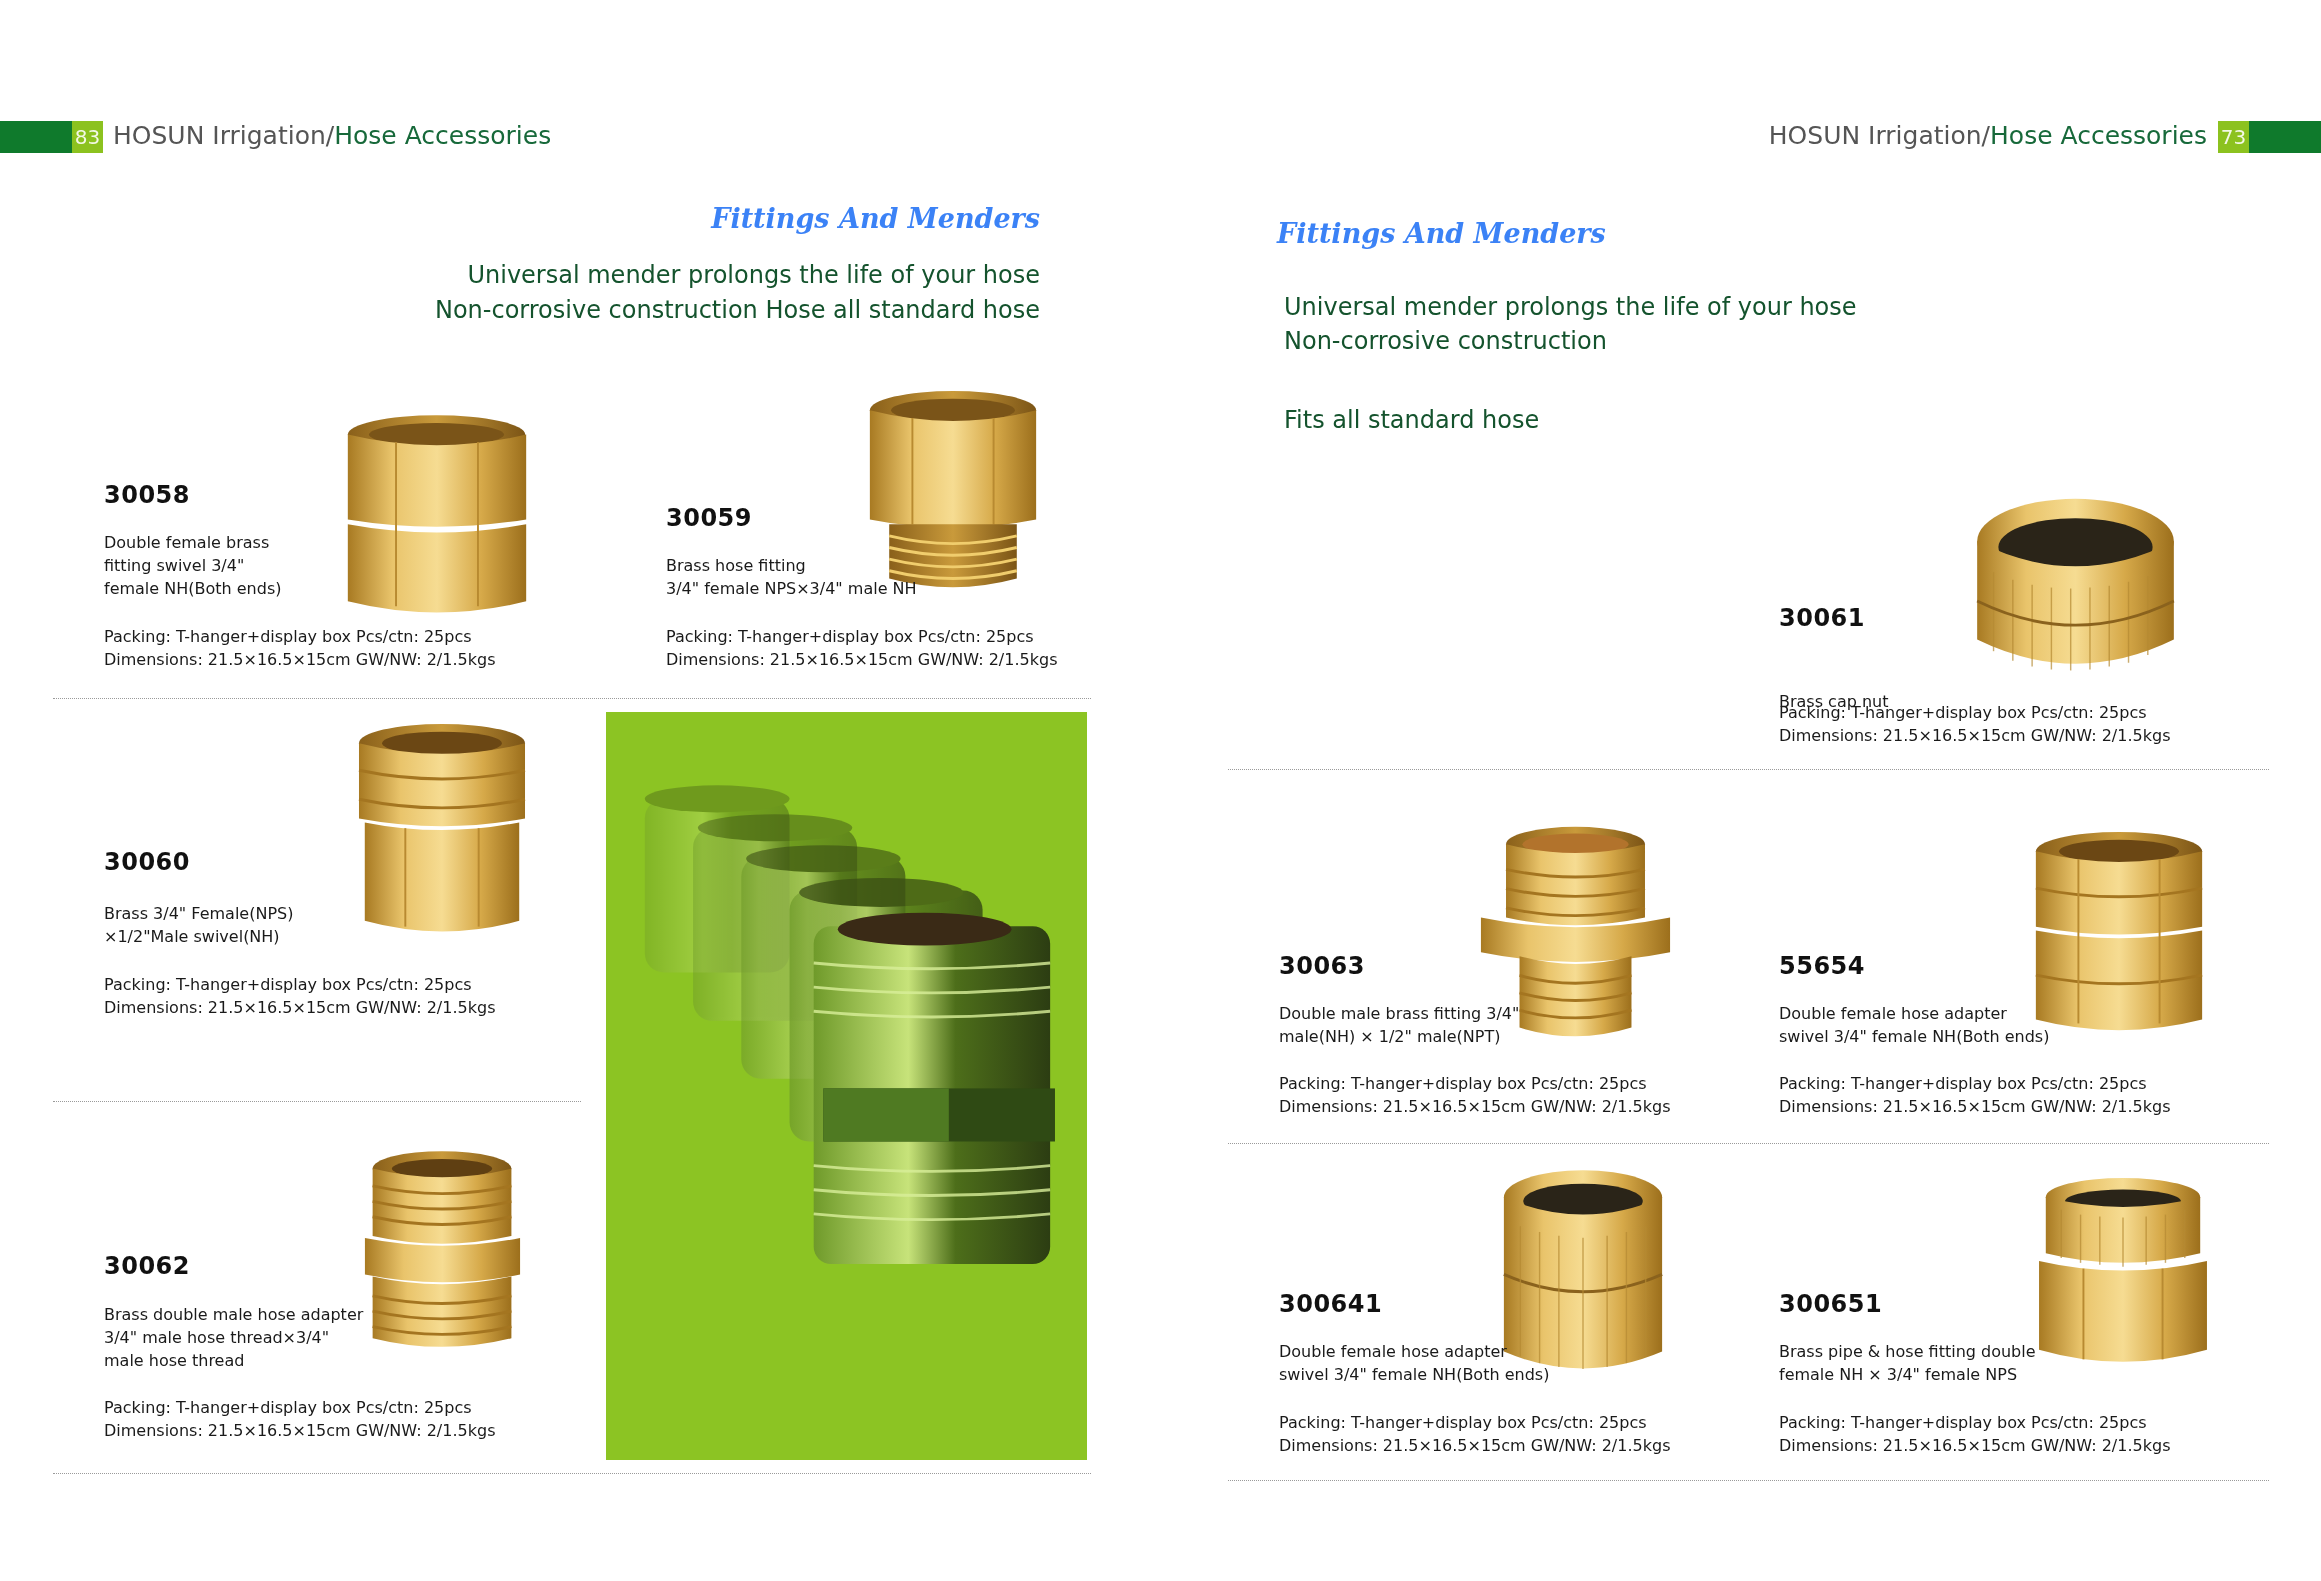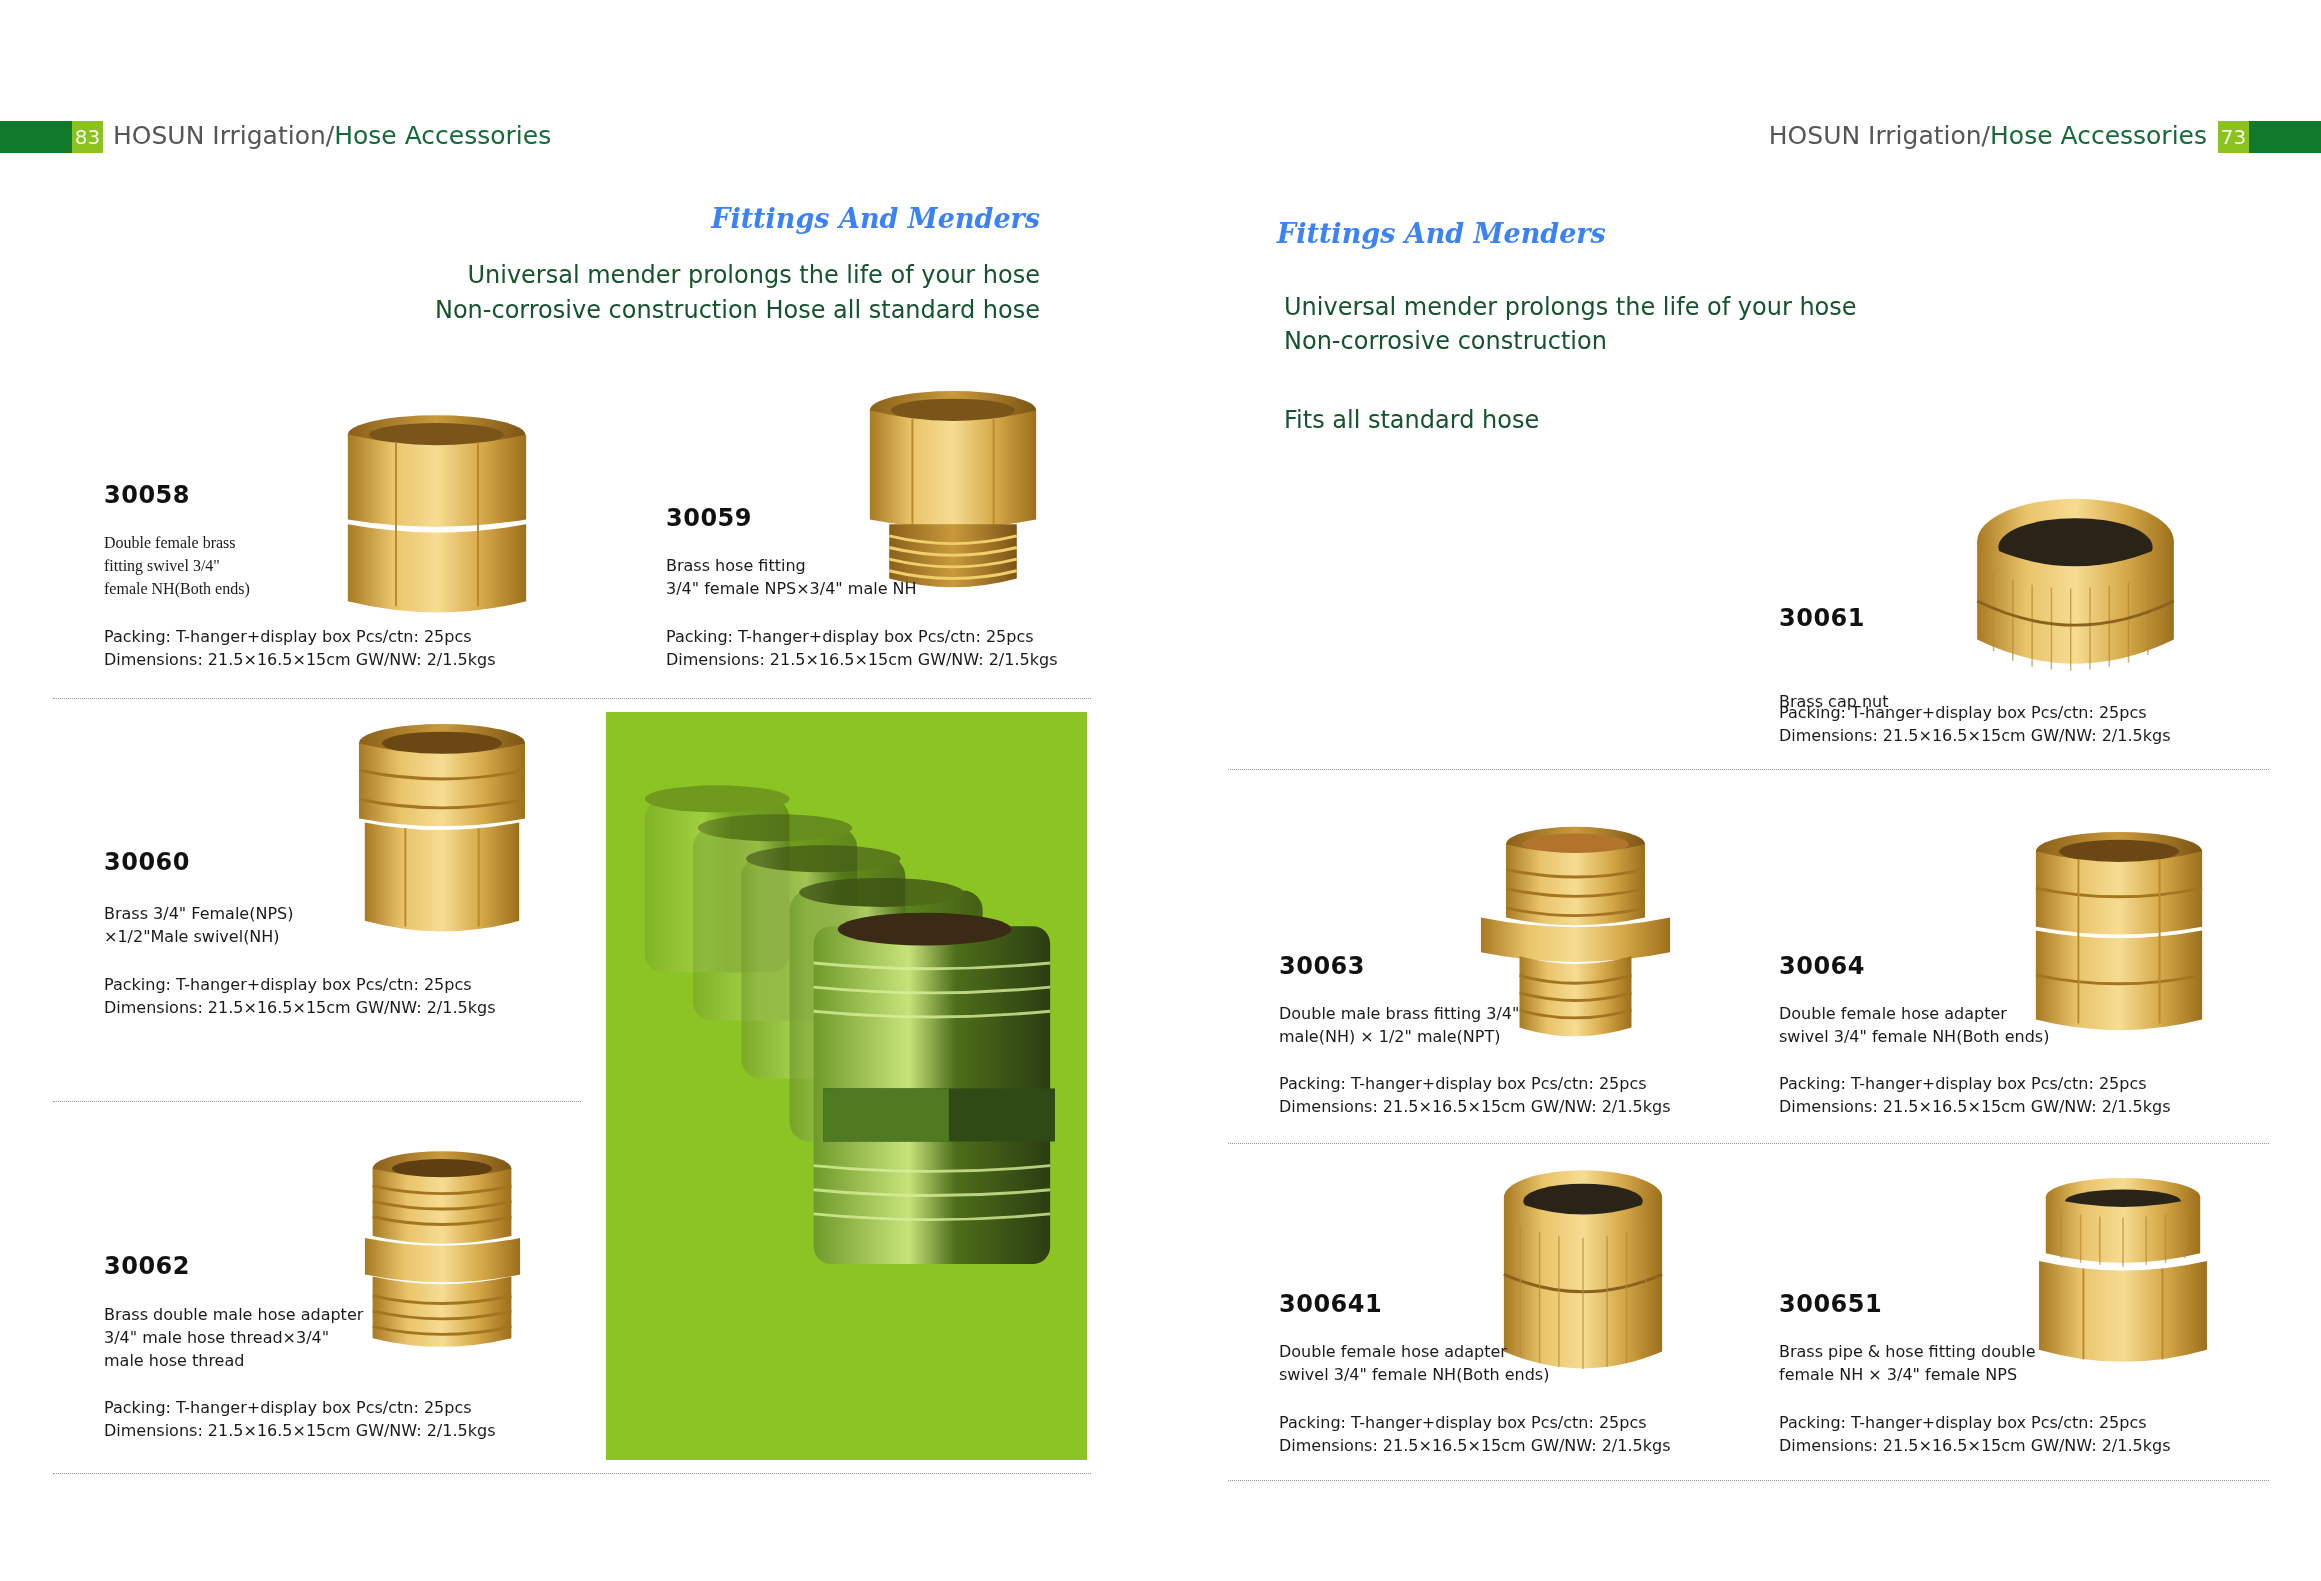--- a/index.html
+++ b/index.html
@@ -73,21 +73,21 @@
 
 <svg class="prod" style="left:343px;top:413px;" width="188" height="208" viewBox="0 0 195 215">
   <ellipse cx="97" cy="22" rx="92" ry="20" fill="url(#brassDark)"></ellipse>
   <ellipse cx="97" cy="22" rx="70" ry="12" fill="#7a5418"></ellipse>
   <path d="M5 22 L5 110 Q97 125 190 110 L190 22 Q97 44 5 22Z" fill="url(#brass)"></path>
   <path d="M5 115 L5 195 Q97 218 190 195 L190 115 Q97 132 5 115Z" fill="url(#brass)"></path>
   <line x1="55" y1="30" x2="55" y2="200" stroke="#b88a31" stroke-width="2"></line>
   <line x1="140" y1="30" x2="140" y2="200" stroke="#b88a31" stroke-width="2"></line>
 </svg>
 <div class="code" style="left:104px;top:481px;">30058</div>
-<div class="desc" style="left:104px;top:531px;font-family:Liberation Serif, serif;">
+<div class="desc" style="left:104px;top:531px;">
   <div>Double female brass</div>
   <div>fitting swivel 3/4"</div>
   <div>female NH(Both ends)</div>
 </div>
 <div class="spec" style="left:104px;top:625px;">Packing: T-hanger+display box  Pcs/ctn: 25pcs</div>
 <div class="spec" style="left:104px;top:648px;">Dimensions: 21.5×16.5×15cm  GW/NW: 2/1.5kgs</div>
 
 <svg class="prod" style="left:866px;top:389px;" width="174" height="203" viewBox="0 0 180 210">
   <ellipse cx="90" cy="22" rx="86" ry="20" fill="url(#brassDark)"></ellipse>
   <ellipse cx="90" cy="22" rx="64" ry="12" fill="#7a5418"></ellipse>
@@ -258,21 +258,21 @@
   <ellipse cx="90" cy="22" rx="62" ry="12" fill="#6b4714"></ellipse>
   <path d="M4 22 L4 100 Q90 116 176 100 L176 22 Q90 44 4 22Z" fill="url(#brass)"></path>
   <path d="M4 104 L4 196 Q90 218 176 196 L176 104 Q90 120 4 104Z" fill="url(#brass)"></path>
   <g stroke="#a47520" stroke-width="3" fill="none">
     <path d="M4 60 Q90 78 176 60"></path>
       <path d="M4 150 Q90 168 176 150"></path>
   </g>
   <line x1="48" y1="30" x2="48" y2="200" stroke="#b88a31" stroke-width="2"></line>
   <line x1="132" y1="30" x2="132" y2="200" stroke="#b88a31" stroke-width="2"></line>
 </svg>
-<div class="code" style="left:1779px;top:952px;">30064</div>
+<div class="code" style="left:1779px;top:952px;">55654</div>
 <div class="desc" style="left:1779px;top:1002px;">
   <div>Double female hose adapter</div>
   <div>swivel 3/4" female NH(Both ends)</div>
 </div>
 <div class="spec" style="left:1779px;top:1072px;">Packing: T-hanger+display box  Pcs/ctn: 25pcs</div>
 <div class="spec" style="left:1779px;top:1095px;">Dimensions: 21.5×16.5×15cm  GW/NW: 2/1.5kgs</div>
 
 <div class="divider" style="left:1228px;width:1041px;top:1143px;"></div>
 
 <svg class="prod" style="left:1501px;top:1168px;" width="164" height="208" viewBox="0 0 170 215">

